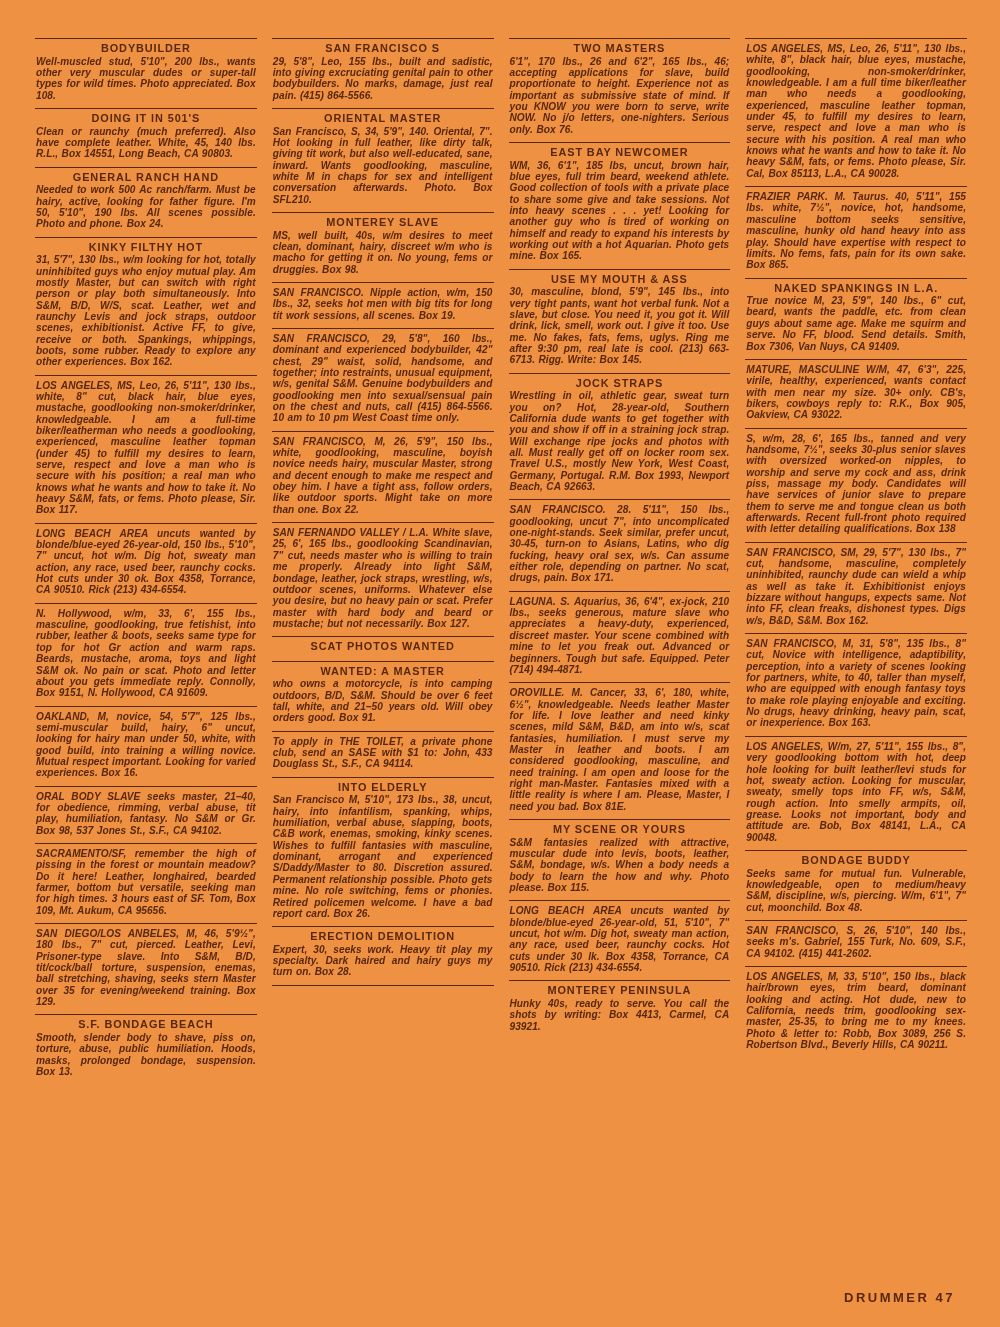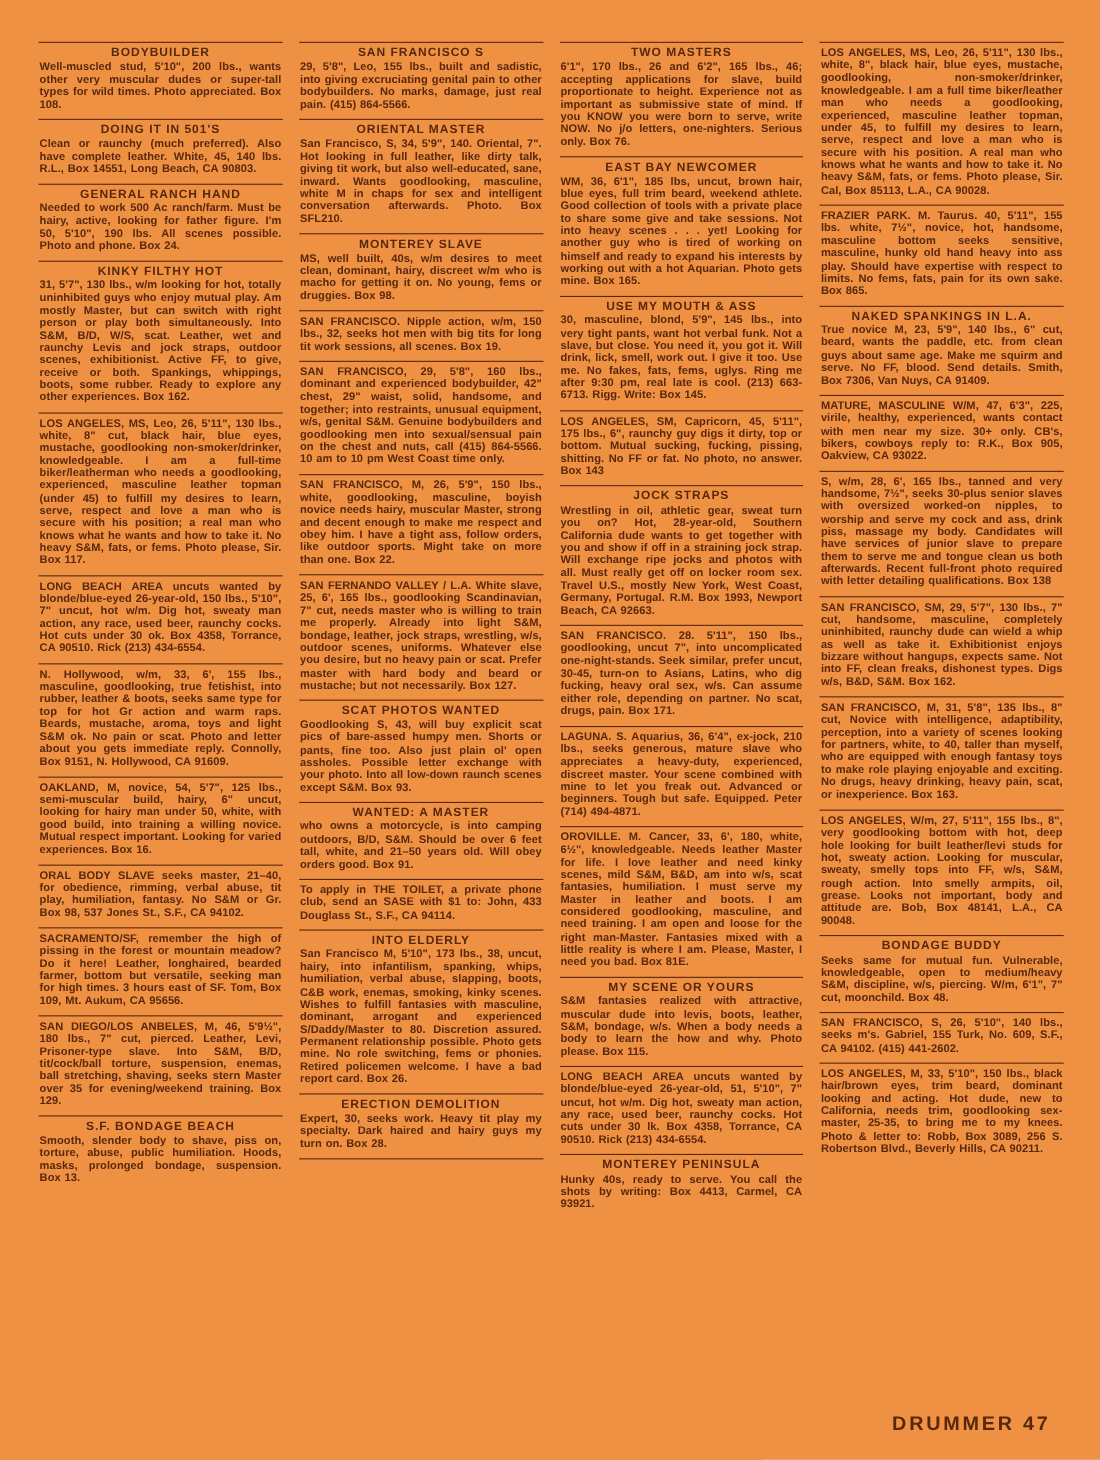--- a/index.html
+++ b/index.html
@@ -23,25 +23,25 @@
     color:var(--ink,#58270d);
   }
   .column:nth-child(2) .ad:last-child { border-bottom:1.6px solid var(--ink,#58270d); }
   .ad-title {
     text-align:center; font-weight:bold;
     font-size:10.9px; line-height:11.6px; letter-spacing:0.9px;
     margin-bottom:1px; white-space:normal;
   }
   .ad-body {
     font-weight:bold; font-size:10.1px; line-height:11.35px;
-    text-align:justify; letter-spacing:0.05px; word-spacing:0.6px;
+    text-align:justify; letter-spacing:0.05px; word-spacing:0.6px;font-style:italic;
   }
   .footer {
     position:absolute; right:45px; bottom:22px;
-    font-weight:bold; font-size:18px; letter-spacing:2.5px;
+    font-weight:bold; font-size:13px; letter-spacing:2.5px;
     color:var(--ink,#58270d);
   }
 </style>
 </head>
 <body>
 
 <div class="page">
   <div id="columns">
       <div class="column">
         <div class="ad">
@@ -106,21 +106,20 @@
           <div class="ad-body">SAN FRANCISCO, 29, 5'8", 160 lbs., dominant and experienced bodybuilder, 42" chest, 29" waist, solid, handsome, and together; into restraints, unusual equipment, w/s, genital S&amp;M. Genuine bodybuilders and goodlooking men into sexual/sensual pain on the chest and nuts, call (415) 864-5566. 10 am to 10 pm West Coast time only.</div>
         </div>
         <div class="ad">
           <div class="ad-body">SAN FRANCISCO, M, 26, 5'9", 150 lbs., white, goodlooking, masculine, boyish novice needs hairy, muscular Master, strong and decent enough to make me respect and obey him. I have a tight ass, follow orders, like outdoor sports. Might take on more than one. Box 22.</div>
         </div>
         <div class="ad">
           <div class="ad-body">SAN FERNANDO VALLEY / L.A. White slave, 25, 6', 165 lbs., goodlooking Scandinavian, 7" cut, needs master who is willing to train me properly. Already into light S&amp;M, bondage, leather, jock straps, wrestling, w/s, outdoor scenes, uniforms. Whatever else you desire, but no heavy pain or scat. Prefer master with hard body and beard or mustache; but not necessarily. Box 127.</div>
         </div>
         <div class="ad">
           <div class="ad-title">SCAT PHOTOS WANTED</div>
-          <div class="ad-body">Goodlooking S, 43, will buy explicit scat pics of bare-assed humpy men. Shorts or pants, fine too. Also just plain ol' open assholes. Possible letter exchange with your photo. Into all low-down raunch scenes except S&amp;M. Box 93.</div>
         </div>
         <div class="ad">
           <div class="ad-title">WANTED: A MASTER</div>
           <div class="ad-body">who owns a motorcycle, is into camping outdoors, B/D, S&amp;M. Should be over 6 feet tall, white, and 21–50 years old. Will obey orders good. Box 91.</div>
         </div>
         <div class="ad">
           <div class="ad-body">To apply in THE TOILET, a private phone club, send an SASE with $1 to: John, 433 Douglass St., S.F., CA 94114.</div>
         </div>
         <div class="ad">
           <div class="ad-title">INTO ELDERLY</div>
@@ -136,23 +135,20 @@
           <div class="ad-title">TWO MASTERS</div>
           <div class="ad-body">6'1", 170 lbs., 26 and 6'2", 165 lbs., 46; accepting applications for slave, build proportionate to height. Experience not as important as submissive state of mind. If you KNOW you were born to serve, write NOW. No j/o letters, one-nighters. Serious only. Box 76.</div>
         </div>
         <div class="ad">
           <div class="ad-title">EAST BAY NEWCOMER</div>
           <div class="ad-body">WM, 36, 6'1", 185 lbs, uncut, brown hair, blue eyes, full trim beard, weekend athlete. Good collection of tools with a private place to share some give and take sessions. Not into heavy scenes . . . yet! Looking for another guy who is tired of working on himself and ready to expand his interests by working out with a hot Aquarian. Photo gets mine. Box 165.</div>
         </div>
         <div class="ad">
           <div class="ad-title">USE MY MOUTH &amp; ASS</div>
           <div class="ad-body">30, masculine, blond, 5'9", 145 lbs., into very tight pants, want hot verbal funk. Not a slave, but close. You need it, you got it. Will drink, lick, smell, work out. I give it too. Use me. No fakes, fats, fems, uglys. Ring me after 9:30 pm, real late is cool. (213) 663-6713. Rigg. Write: Box 145.</div>
-        </div>
-        <div class="ad">
-          <div class="ad-body">LOS ANGELES, SM, Capricorn, 45, 5'11", 175 lbs., 6", raunchy guy digs it dirty, top or bottom. Mutual sucking, fucking, pissing, shitting. No FF or fat. No photo, no answer. Box 143</div>
         </div>
         <div class="ad">
           <div class="ad-title">JOCK STRAPS</div>
           <div class="ad-body">Wrestling in oil, athletic gear, sweat turn you on? Hot, 28-year-old, Southern California dude wants to get together with you and show if off in a straining jock strap. Will exchange ripe jocks and photos with all. Must really get off on locker room sex. Travel U.S., mostly New York, West Coast, Germany, Portugal. R.M. Box 1993, Newport Beach, CA 92663.</div>
         </div>
         <div class="ad">
           <div class="ad-body">SAN FRANCISCO. 28. 5'11", 150 lbs., goodlooking, uncut 7", into uncomplicated one-night-stands. Seek similar, prefer uncut, 30-45, turn-on to Asians, Latins, who dig fucking, heavy oral sex, w/s. Can assume either role, depending on partner. No scat, drugs, pain. Box 171.</div>
         </div>
         <div class="ad">
           <div class="ad-body">LAGUNA. S. Aquarius, 36, 6'4", ex-jock, 210 lbs., seeks generous, mature slave who appreciates a heavy-duty, experienced, discreet master. Your scene combined with mine to let you freak out. Advanced or beginners. Tough but safe. Equipped. Peter (714) 494-4871.</div>

